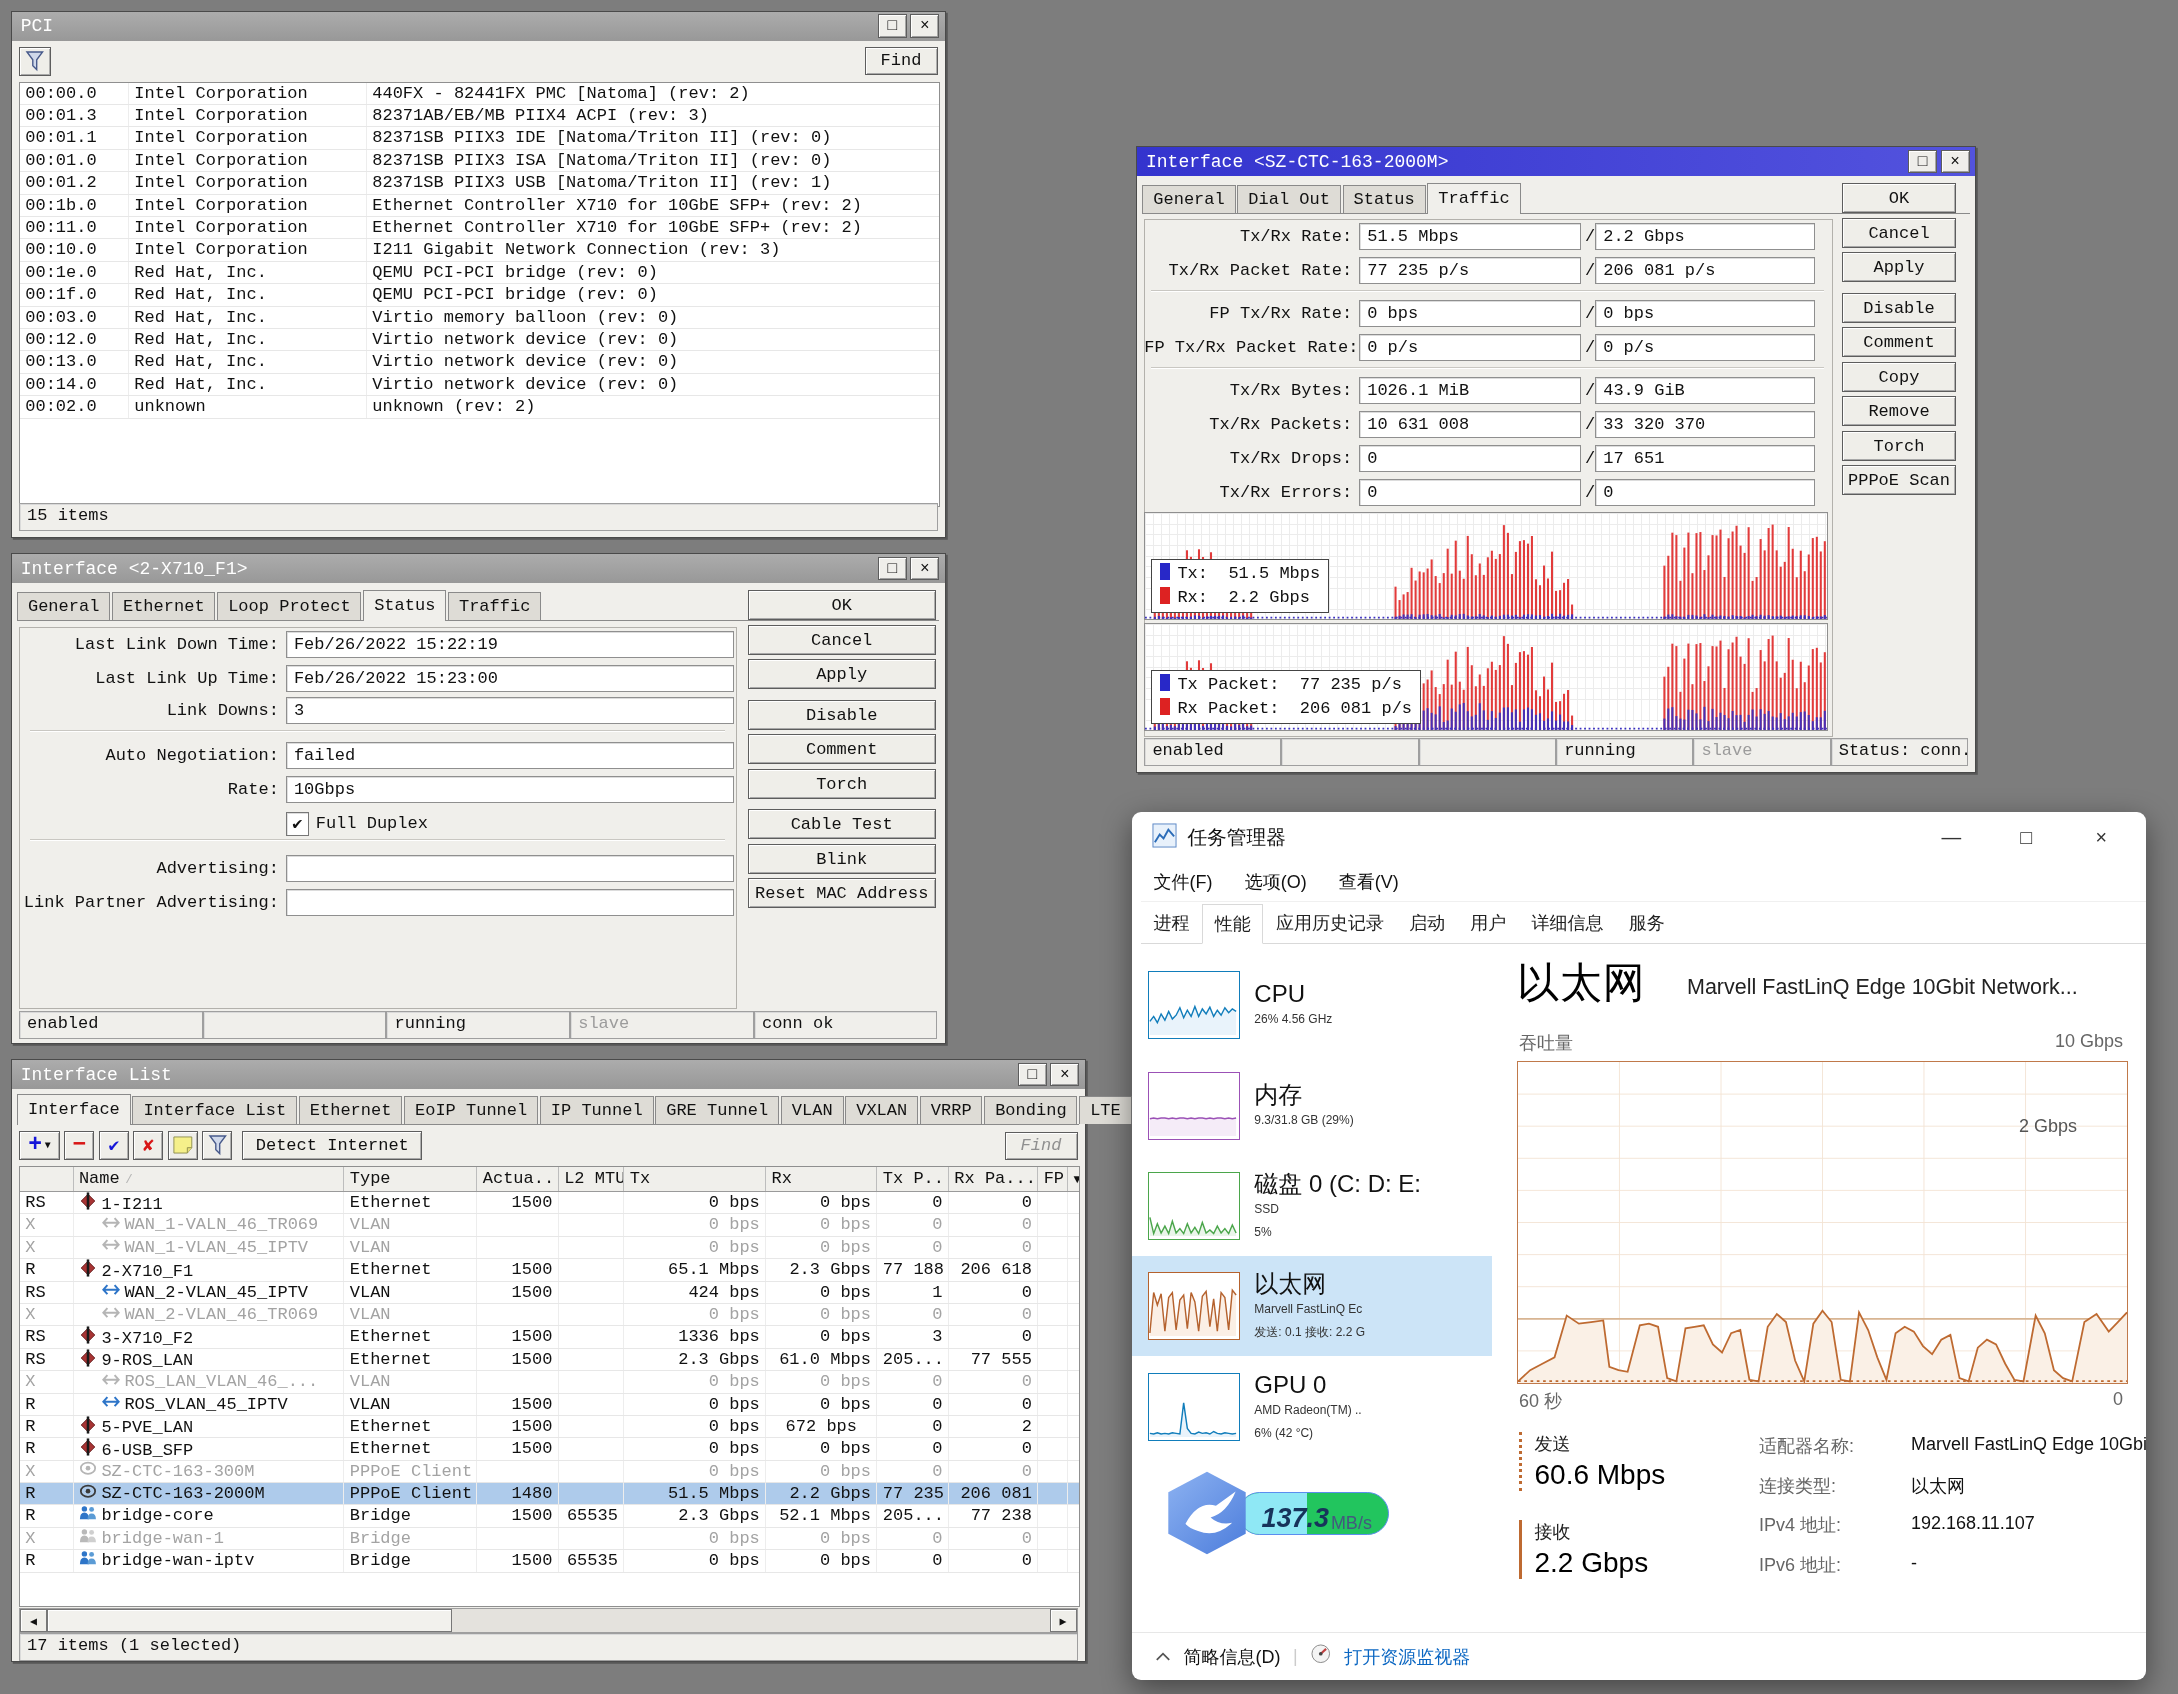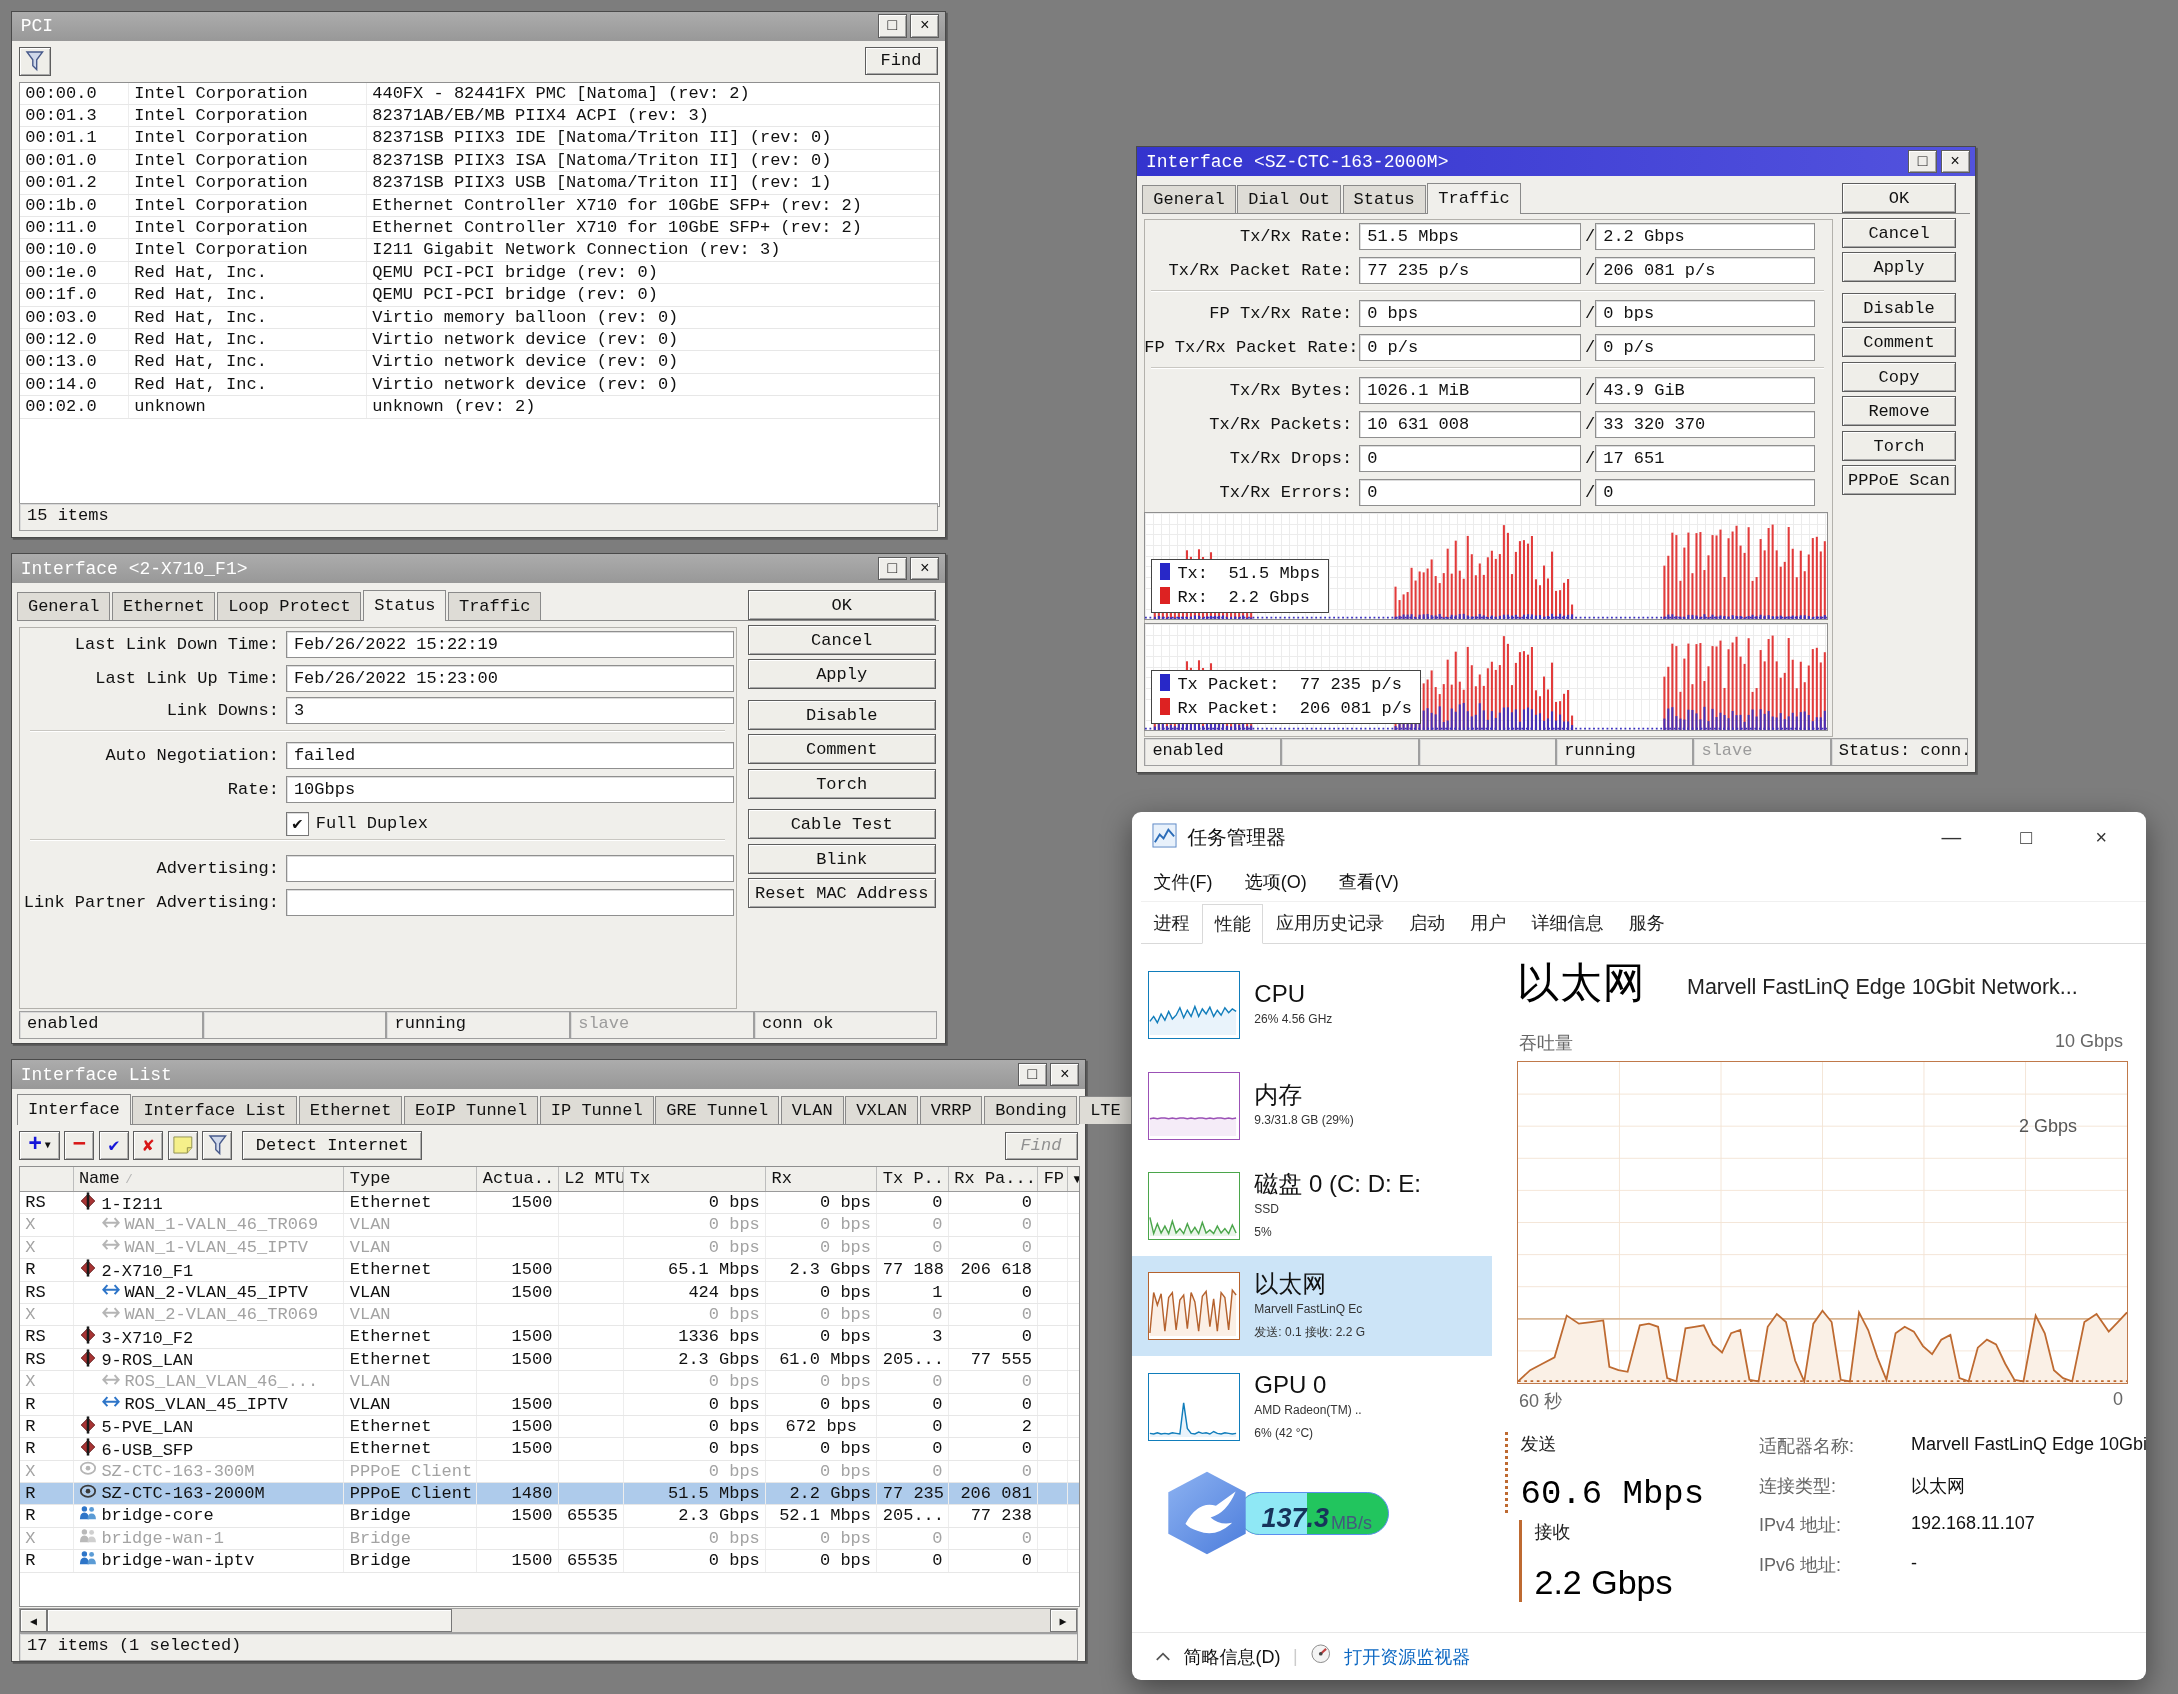--- a/index.html
+++ b/index.html
@@ -93,21 +93,21 @@
   .tm-item-title{font-size:24px;color:#111;line-height:29px;white-space:nowrap;}
   .tm-item-line{font-size:12px;color:#333;line-height:23px;white-space:nowrap;}
   .tm-main-title{position:absolute;font-size:42px;font-weight:400;color:#000;letter-spacing:0.9px;}
   .tm-sub{position:absolute;font-size:21.5px;color:#222;white-space:nowrap;overflow:hidden;}
   .tm-graphlabel{position:absolute;font-size:18px;color:#666;}
   .tm-chart{position:absolute;background:#fff;border:0.9px solid #C0794A;}
   .tm-chart svg{position:absolute;inset:0;}
   .tm-anno{position:absolute;font-size:18px;color:#555;}
   .tm-stat{position:absolute;padding-left:12.5px;}
   .tm-stat .lab{font-size:18px;color:#222;}
-  .tm-stat .val{font-size:34px;font-weight:300;color:#000;margin-top:19px;white-space:nowrap;}
+  .tm-stat .val{font-size:28px;font-weight:300;color:#000;margin-top:3px;white-space:nowrap;}
   .tm-stat.send{border-left:3.6px dotted #BE6A31;}
   .tm-stat.recv{border-left:3.6px solid #BE6A31;}
   .tm-inforow{position:absolute;display:flex;font-size:18px;white-space:nowrap;}
   .tm-inforow .il{color:#666;width:152px;}
   .tm-inforow .iv{color:#111;}
   .tm-footer{position:absolute;left:0;right:0;bottom:0;height:47px;border-top:0.9px solid #e7e7e7;
              display:flex;align-items:center;padding-left:23px;font-size:18px;gap:12.5px;}
   .tm-link{color:#0a66c2;}
   .fdiv{color:#ccc;}
   
@@ -1347,21 +1347,21 @@
           <line x1="0" y1="286.4" x2="680" y2="286.4" stroke="#D8B593" stroke-width="2"></line>
           <path d="M0,358 L0.0,356.2 L13.6,343.7 L27.2,336.5 L40.8,329.4 L54.4,282.8 L68.0,291.8 L81.6,290.0 L95.2,288.2 L102.0,340.1 L112.2,343.7 L122.4,345.5 L136.0,293.6 L146.2,291.8 L156.4,295.3 L166.6,352.6 L176.8,356.2 L187.0,297.1 L197.2,295.3 L207.4,293.6 L217.6,315.0 L227.8,324.0 L238.0,302.5 L248.2,298.9 L258.4,354.4 L268.6,356.2 L278.8,295.3 L289.0,281.0 L299.2,290.0 L309.4,332.9 L319.6,356.2 L329.8,291.8 L340.0,277.4 L350.2,290.0 L360.4,354.4 L370.6,356.2 L380.8,279.2 L391.0,298.9 L401.2,329.4 L411.4,354.4 L421.6,302.5 L431.8,295.3 L442.0,300.7 L452.2,316.8 L462.4,325.8 L472.6,309.7 L482.8,304.3 L493.0,352.6 L503.2,356.2 L513.4,318.6 L523.6,309.7 L533.8,315.0 L544.0,336.5 L554.2,354.4 L564.4,356.2 L578.0,282.8 L588.2,302.5 L598.4,343.7 L608.6,352.6 L618.8,356.2 L632.4,290.0 L646.0,281.0 L659.6,300.7 L669.8,290.0 L680.0,279.2 L680,358 Z" fill="#FAF0E6"></path>
           <polyline points="0.0,356.2 13.6,343.7 27.2,336.5 40.8,329.4 54.4,282.8 68.0,291.8 81.6,290.0 95.2,288.2 102.0,340.1 112.2,343.7 122.4,345.5 136.0,293.6 146.2,291.8 156.4,295.3 166.6,352.6 176.8,356.2 187.0,297.1 197.2,295.3 207.4,293.6 217.6,315.0 227.8,324.0 238.0,302.5 248.2,298.9 258.4,354.4 268.6,356.2 278.8,295.3 289.0,281.0 299.2,290.0 309.4,332.9 319.6,356.2 329.8,291.8 340.0,277.4 350.2,290.0 360.4,354.4 370.6,356.2 380.8,279.2 391.0,298.9 401.2,329.4 411.4,354.4 421.6,302.5 431.8,295.3 442.0,300.7 452.2,316.8 462.4,325.8 472.6,309.7 482.8,304.3 493.0,352.6 503.2,356.2 513.4,318.6 523.6,309.7 533.8,315.0 544.0,336.5 554.2,354.4 564.4,356.2 578.0,282.8 588.2,302.5 598.4,343.7 608.6,352.6 618.8,356.2 632.4,290.0 646.0,281.0 659.6,300.7 669.8,290.0 680.0,279.2" fill="none" stroke="#BE6A31" stroke-width="2"></polyline>
           <line x1="0" y1="355.9" x2="680" y2="355.9" stroke="#BE6A31" stroke-width="2" stroke-dasharray="3 4"></line>
         </svg>
     </div>
     <div class="tm-anno" style="left:887px;top:304px;">2 Gbps</div>
     <div class="tm-graphlabel" style="left:387px;top:577px;">60 秒</div>
     <div class="tm-graphlabel" style="right:23px;top:577px;">0</div>
 
-    <div class="tm-stat send" style="left:373px;top:620px;font-family:Liberation Mono, monospace;">
+    <div class="tm-stat send" style="left:387px;top:620px;">
       <div class="lab">发送</div>
       <div class="val">60.6 Mbps</div>
     </div>
     <div class="tm-stat recv" style="left:387px;top:708px;">
       <div class="lab">接收</div>
       <div class="val">2.2 Gbps</div>
     </div>
     <div class="tm-inforow" style="left:627px;top:622px;">
       <span class="il">适配器名称:</span>
         <span class="iv">Marvell FastLinQ Edge 10Gbit Net...</span>

